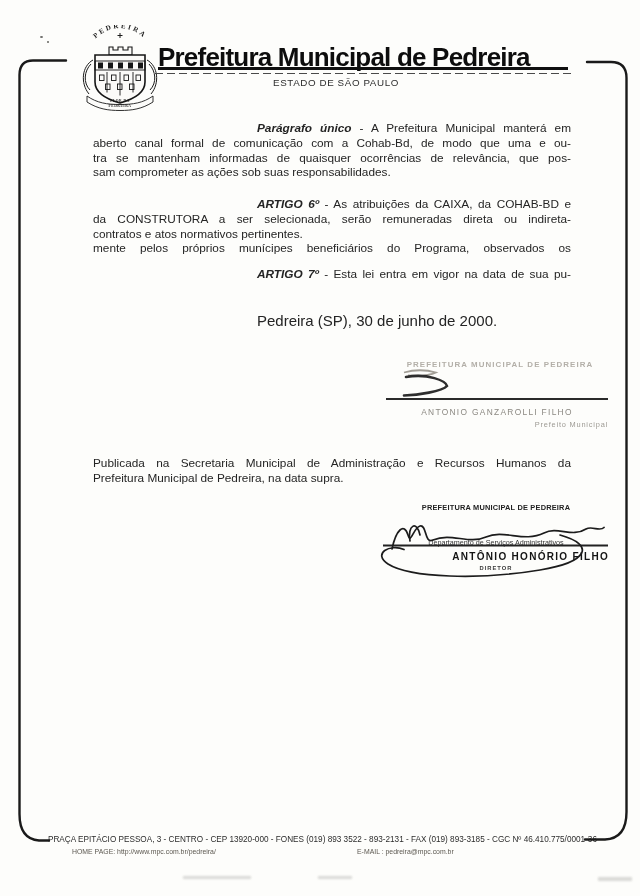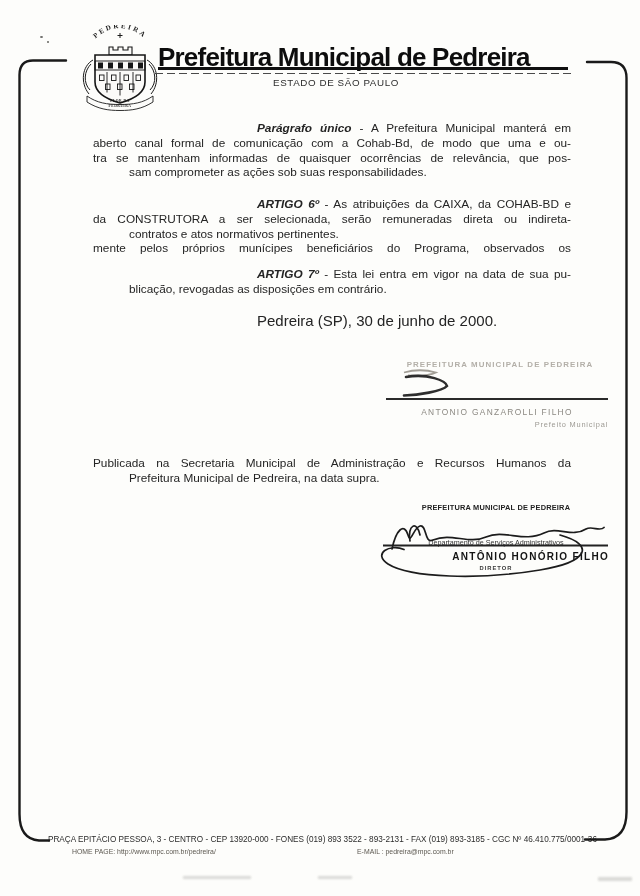--- a/index.html
+++ b/index.html
@@ -13,21 +13,21 @@
                letter-spacing:.5px;fill:#1b1b1b;text-anchor:middle;}
   .doc-title{position:absolute;left:158px;top:42px;width:412px;font-size:26px;font-weight:700;
              letter-spacing:-0.8px;white-space:nowrap;color:#0d0d0d;}
   .title-rule{position:absolute;left:158px;top:67px;width:410px;height:3.2px;background:#101010;}
   .title-rule-dashed{position:absolute;left:155px;top:72.5px;width:418px;height:1.6px;
              background:repeating-linear-gradient(90deg,#4a4a4a 0 8px,rgba(0,0,0,0) 8px 12px);}
   .subtitle{position:absolute;left:273px;top:77px;font-size:9.8px;letter-spacing:.6px;color:#2d2d2d;}
   
   .para{position:absolute;left:93px;width:478px;font-size:11.8px;line-height:14.8px;color:#242424;}
   .bline{text-align:justify;text-align-last:justify;}
-  .bline.last{text-align-last:left;margin-left:36px;}
+  .bline.last{text-align-last:left;}
   .para.indent .bline.first{text-indent:164px;}
   .lead{font-weight:700;font-style:italic;}
   .dateline{position:absolute;left:257px;top:312px;font-size:15px;color:#242424;}
   
   .stamp1{position:absolute;left:391px;top:360px;width:218px;text-align:center;font-size:7.9px;
           font-weight:700;letter-spacing:1.1px;color:#b3afa8;filter:blur(.5px);white-space:nowrap;}
   .name1{position:absolute;left:386px;top:407px;width:222px;text-align:center;font-size:8.4px;
          letter-spacing:1.3px;color:#8b8882;filter:blur(.35px);white-space:nowrap;}
   .role1{position:absolute;left:386px;top:420px;width:222px;text-align:right;font-size:7.4px;
          letter-spacing:.8px;color:#9d9a93;filter:blur(.5px);}
@@ -101,21 +101,20 @@
       <div class="bline last">sam comprometer as ações sob suas responsabilidades.</div>
     </div>
   <div class="para indent" style="top:197px">
       <div class="bline first"><span class="lead">ARTIGO 6º</span> - As atribuições da CAIXA, da COHAB-BD e</div>
       <div class="bline">da CONSTRUTORA a ser selecionada, serão remuneradas direta ou indireta-</div>
       <div class="bline last">contratos e atos normativos pertinentes.</div>
       <div class="bline">mente pelos próprios munícipes beneficiários do Programa, observados os</div>
     </div>
   <div class="para indent" style="top:267px">
       <div class="bline first"><span class="lead">ARTIGO 7º</span> - Esta lei entra em vigor na data de sua pu-</div>
-      <div class="bline last">blicação, revogadas as disposições em contrário.</div>
     </div>
   <div class="dateline">Pedreira (SP), 30 de junho de 2000.</div>
 
   <div class="stamp1">PREFEITURA MUNICIPAL DE PEDREIRA</div>
   <div class="name1">ANTONIO GANZAROLLI FILHO</div>
   <div class="role1">Prefeito Municipal</div>
 
   <div class="para" style="top:456px">
       <div class="bline first">Publicada na Secretaria Municipal de Administração e Recursos Humanos da</div>
       <div class="bline last">Prefeitura Municipal de Pedreira, na data supra.</div>

